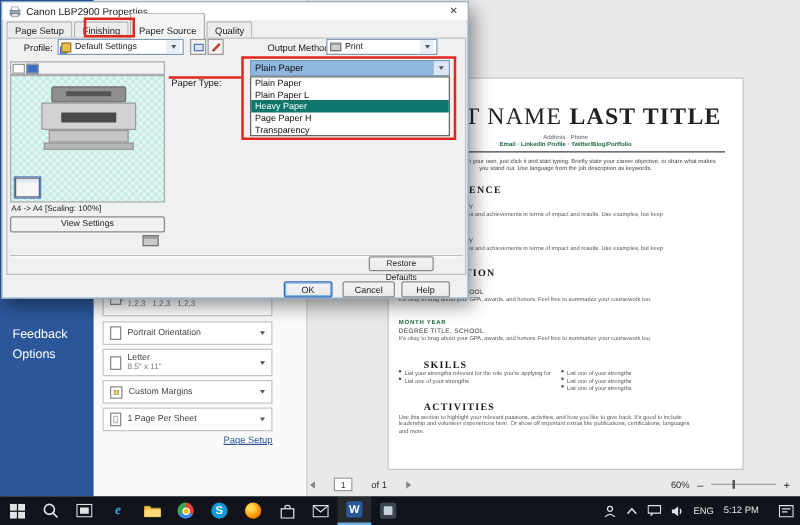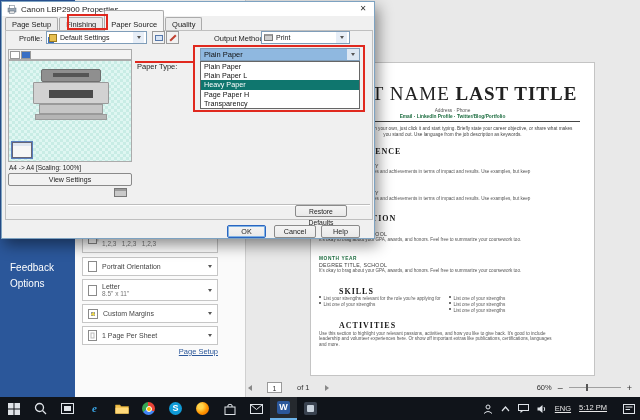--- a/index.html
+++ b/index.html
@@ -119,21 +119,21 @@
        border-radius:2px;text-align:center;font-size:7.2px;line-height:12px;color:#222;}
   .btn.focus{border-color:#2a65c0;box-shadow:inset 0 0 0 1px #7fb2e5;}
 
   
   .taskbar{position:absolute;left:0;top:397px;width:640px;height:23px;background:#10141a;z-index:10;
            display:flex;align-items:center;color:#e8e8e8;}
   .tb-slot{width:27px;height:23px;display:flex;align-items:center;justify-content:center;flex:none;}
   .tb-slot.active{background:rgba(255,255,255,.09);border-bottom:2px solid #6cb2e8;}
   .ic-letter{font-size:11px;font-weight:bold;line-height:1;}
   .circle{width:13px;height:13px;border-radius:50%;}
-  .tb-tray{margin-left:auto;display:flex;align-items:center;gap:8px;padding-right:5px;font-size:7.5px;text-decoration:underline;}
+  .tb-tray{margin-left:auto;display:flex;align-items:center;gap:8px;padding-right:5px;font-size:7.5px;}
   .tb-time{text-align:center;line-height:1.1;}
   svg{display:block;}
 </style>
 </head>
 <body>
 
 <div id="stage">
 
   <div class="bs-sidebar">
     <div class="bs-side-item" style="top:262px;">Feedback</div>

